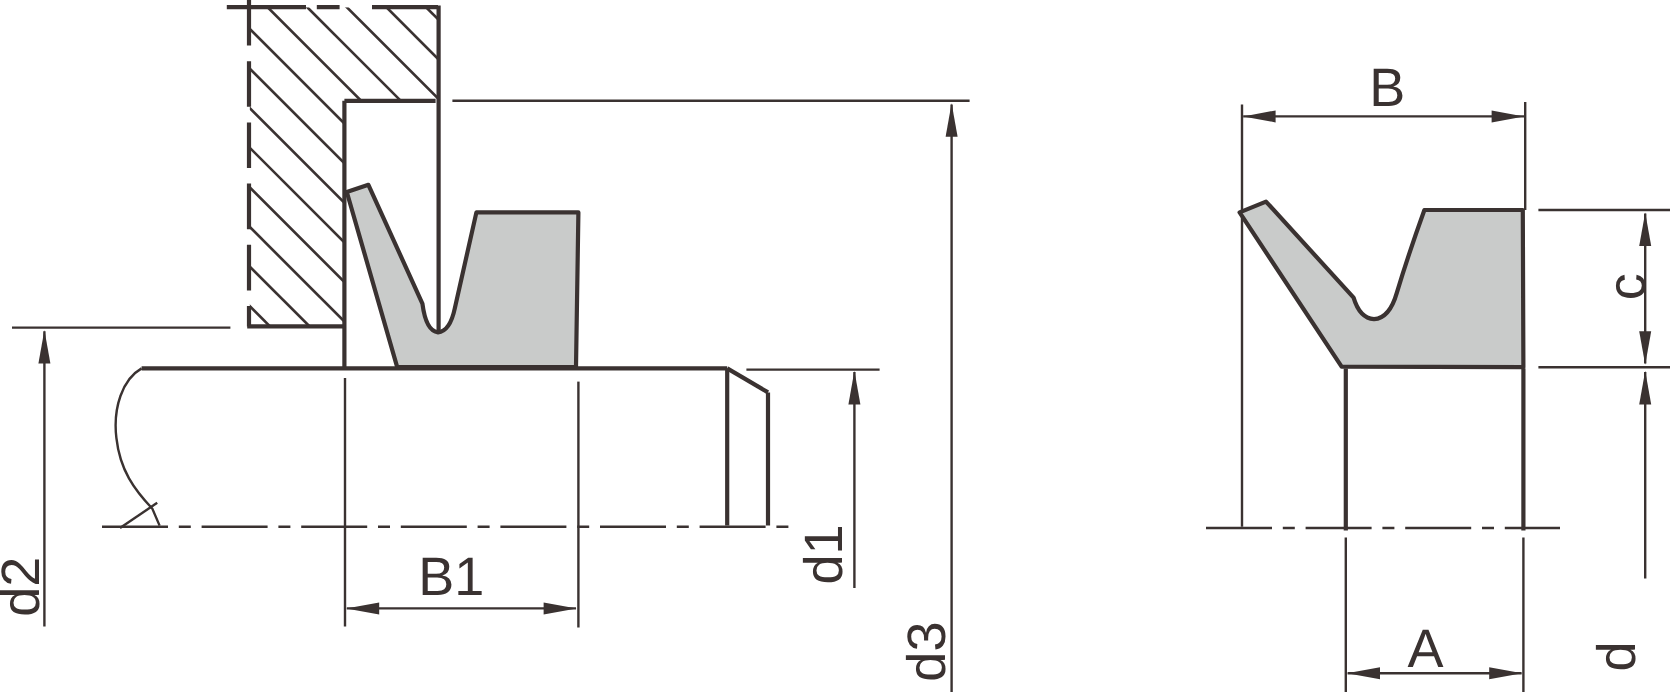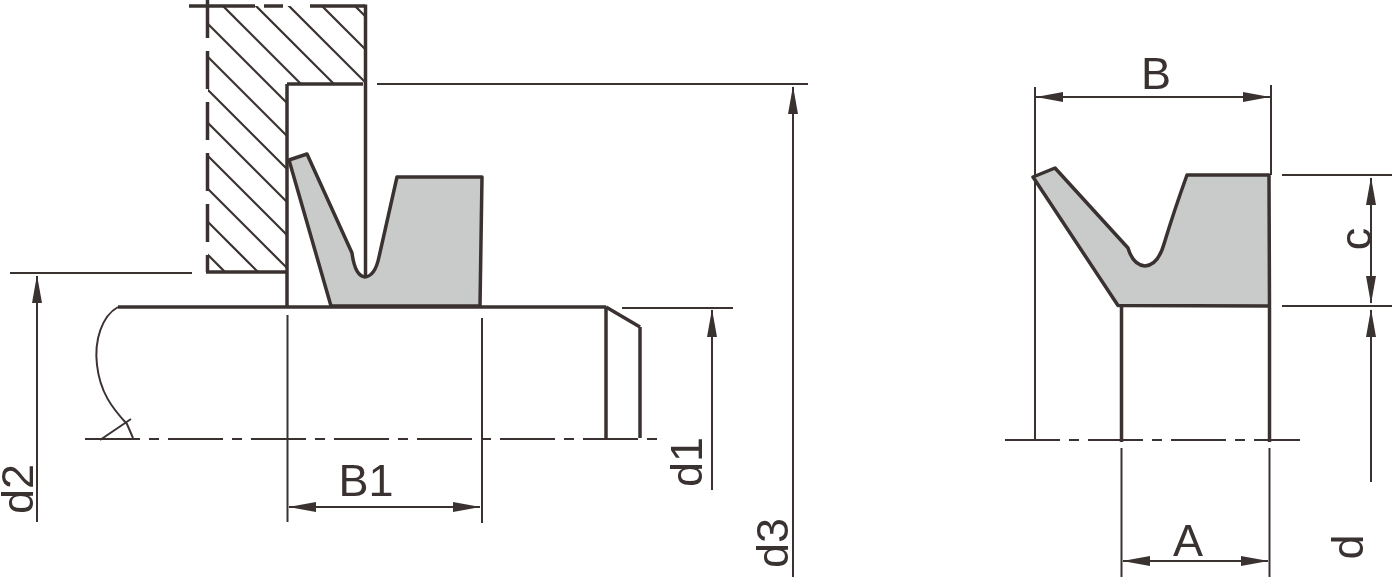--- a/index.html
+++ b/index.html
@@ -139,21 +139,21 @@
       </g>
 
       <g stroke-width="2">
         <line x1="1371" y1="310" x2="1371" y2="482"></line>
         <polygon points="1371,309 1366,337 1376,337" fill="#3a3231" stroke="none"></polygon>
       </g>
     </g>
   </svg>
 
   <div class="lbl rot" style="left:17px;top:489px;">d2</div>
-  <div class="lbl" style="left:366px;top:480px;">B1</div>
+  <div class="lbl" style="left:376px;top:480px;">B1</div>
   <div class="lbl rot" style="left:686px;top:462px;">d1</div>
   <div class="lbl rot" style="left:772px;top:543px;">d3</div>
   <div class="lbl" style="left:1156px;top:73px;">B</div>
   <div class="lbl rot" style="left:1355px;top:239px;">c</div>
   <div class="lbl" style="left:1188px;top:540px;">A</div>
   <div class="lbl rot" style="left:1347px;top:547px;">d</div>
 
 </div>
 
 </body></html>

